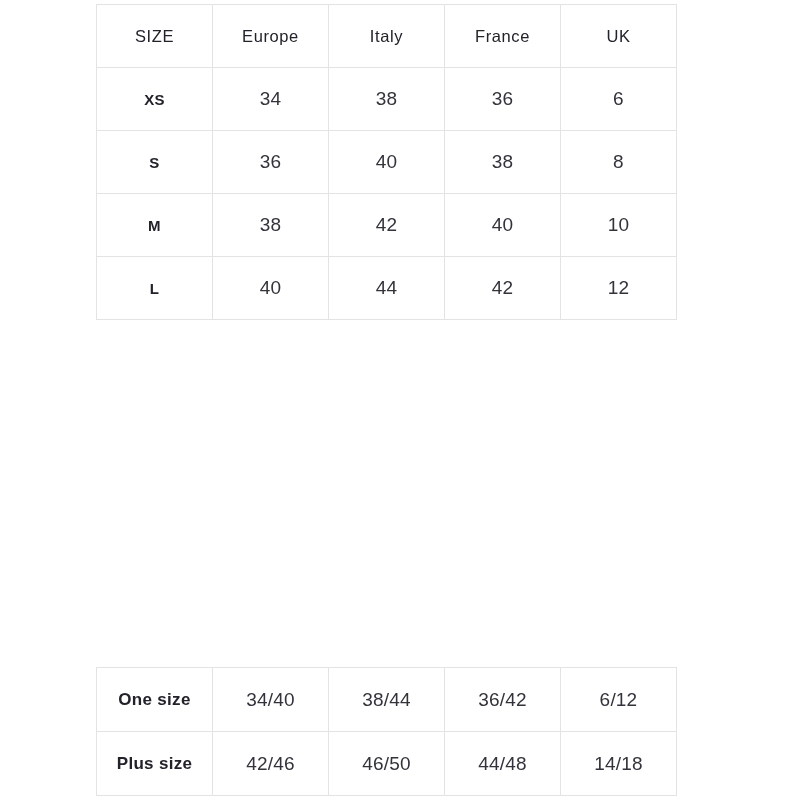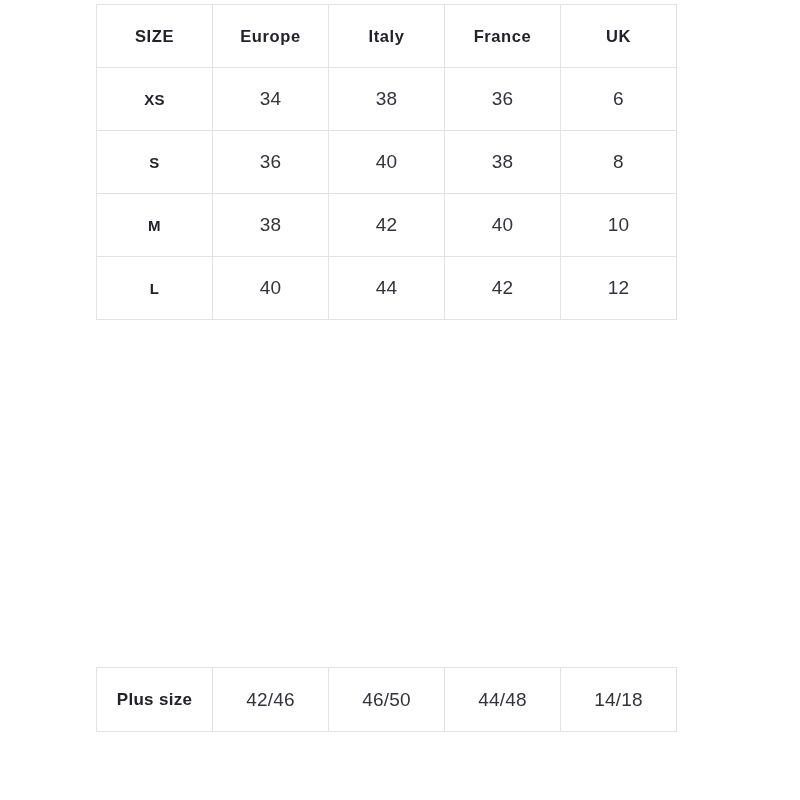--- a/index.html
+++ b/index.html
@@ -43,21 +43,21 @@
     height: 63px;
     text-align: center;
     vertical-align: middle;
     font-size: 19px;
     font-weight: 400;
     color: #33333b;
     padding: 0 4px;
     letter-spacing: 0.2px;
   }
   table.size-table thead th {
-    font-weight: 700;
+    font-weight: 400;
     font-size: 16.5px;
     letter-spacing: 0.6px;
     color: #22222a;
   }
   table.size-table tbody td.rowhead {
     font-weight: 700;
     font-size: 15px;
     color: #22222a;
     letter-spacing: 0.3px;
   }
@@ -127,20 +127,27 @@
     <table class="size-table" id="extra-table">
       <colgroup>
         <col class="c0">
           <col class="c1">
           <col class="c2">
           <col class="c3">
           <col class="c4">
       </colgroup>
       <tbody>
         <tr>
+          <td class="rowhead">One size</td>
+          <td>34/40</td>
+          <td>38/44</td>
+          <td>36/42</td>
+          <td>6/12</td>
+        </tr>
+        <tr>
           <td class="rowhead">Plus size</td>
           <td>42/46</td>
           <td>46/50</td>
           <td>44/48</td>
           <td>14/18</td>
         </tr>
       </tbody>
     </table>
   </div>
 

